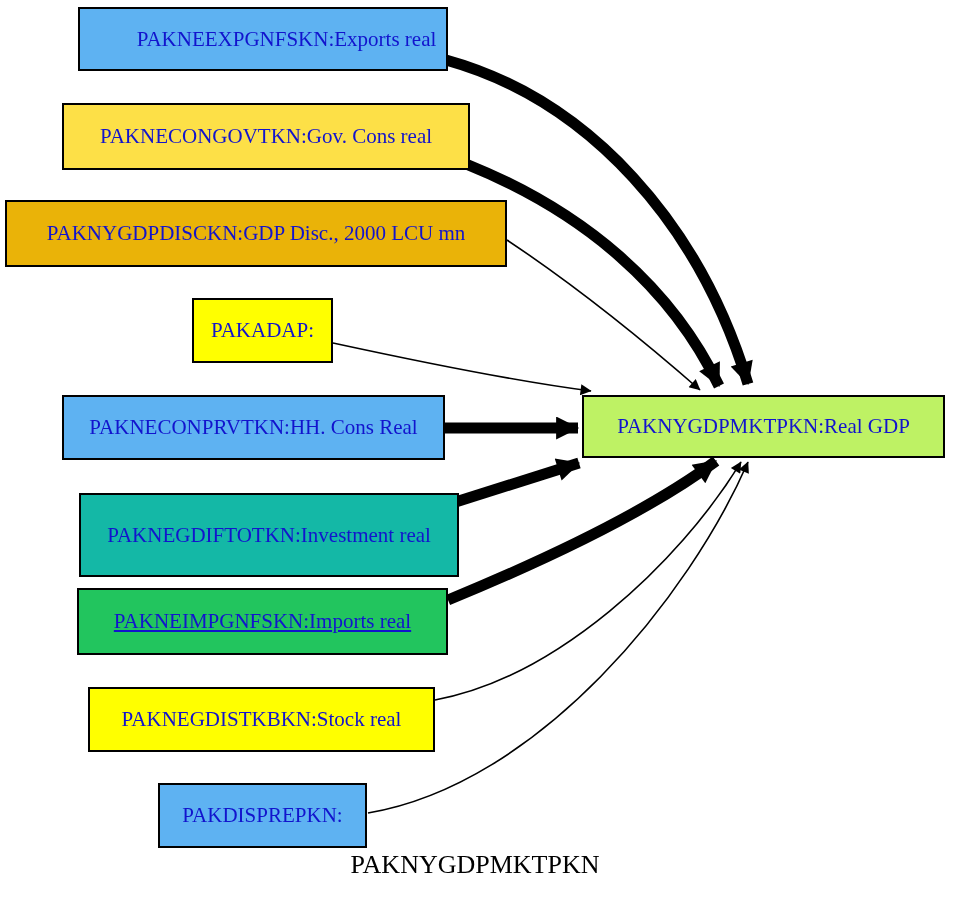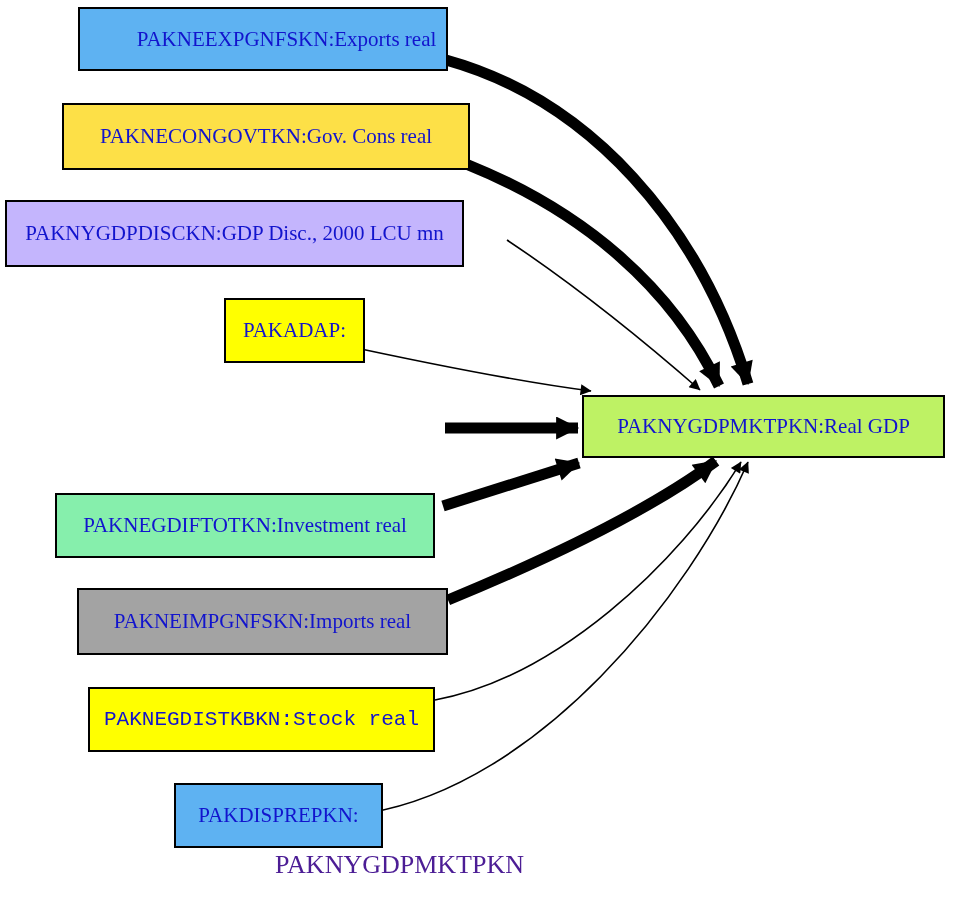--- a/index.html
+++ b/index.html
@@ -47,23 +47,23 @@
     fill: none;
     stroke: #000000;
     stroke-width: 1.6px;
   }
   #caption {
     position: absolute;
     z-index: 2;
     left: 275px;
     top: 850px;
     width: 400px;
-    text-align: left;
+    text-align: center;
     font-size: 26px;
-    color: #4c1d95;
+    color: #000000;
     white-space: nowrap;
   }
 </style>
 </head>
 <body>
 
 <div id="canvas">
 
   <svg id="edges" width="953" height="900" viewBox="0 0 953 900">
     <defs>
@@ -82,30 +82,31 @@
     <path class="edge-thick" d="M 443 506 L 579 463" marker-end="url(#arrow-big)"></path>
     <path class="edge-thick" d="M 448 600 C 550 558 650 510 716 461" marker-end="url(#arrow-big)"></path>
     <path class="edge-thin" d="M 435 700 C 555 678 678 565 741 462" marker-end="url(#arrow-small)"></path>
     <path class="edge-thin" d="M 368 813 C 540 784 690 595 748 462" marker-end="url(#arrow-small)"></path>
   </svg>
 
   <div class="node blue" style="left: 78px; top: 7px; width: 370px; height: 64px; background: rgb(94, 178, 242); padding-left: 47px;">PAKNEEXPGNFSKN:Exports real</div>
 
   <div class="node blue" style="left: 62px; top: 103px; width: 408px; height: 67px; background: #fde047;">PAKNECONGOVTKN:Gov. Cons real</div>
 
-  <div class="node yellow" style="left: 5px; top: 200px; width: 459px; height: 67px; background: #c4b5fd;">PAKNYGDPDISCKN:GDP Disc., 2000 LCU mn</div>
+  <div class="node yellow" style="left: 5px; top: 200px; width: 502px; height: 67px; background: #eab308;">PAKNYGDPDISCKN:GDP Disc., 2000 LCU mn</div>
 
-  <div class="node yellow" style="left: 192px; top: 298px; width: 141px; height: 65px; background: rgb(255, 255, 0); margin-left: 32px;">PAKADAP:</div>
+  <div class="node yellow" style="left: 192px; top: 298px; width: 141px; height: 65px; background: rgb(255, 255, 0);">PAKADAP:</div>
 
+  <div class="node blue" style="left: 62px; top: 395px; width: 383px; height: 65px; background: rgb(94, 178, 242);">PAKNECONPRVTKN:HH. Cons Real</div>
 
-  <div class="node blue" style="left: 55px; top: 493px; width: 380px; height: 65px; background: #86efac;">PAKNEGDIFTOTKN:Investment real</div>
+  <div class="node blue" style="left: 79px; top: 493px; width: 380px; height: 84px; background: #14b8a6;">PAKNEGDIFTOTKN:Investment real</div>
 
-  <div class="node blue" style="left: 77px; top: 588px; width: 371px; height: 67px; background: #a3a3a3;">PAKNEIMPGNFSKN:Imports real</div>
+  <div class="node blue" style="left: 77px; top: 588px; width: 371px; height: 67px; background: #22c55e; text-decoration: underline;">PAKNEIMPGNFSKN:Imports real</div>
 
-  <div class="node yellow" style="left: 88px; top: 687px; width: 347px; height: 65px; background: rgb(255, 255, 0); font-family: Liberation Mono, monospace;">PAKNEGDISTKBKN:Stock real</div>
+  <div class="node yellow" style="left: 88px; top: 687px; width: 347px; height: 65px; background: rgb(255, 255, 0);">PAKNEGDISTKBKN:Stock real</div>
 
-  <div class="node blue" style="left: 174px; top: 783px; width: 209px; height: 65px; background: rgb(94, 178, 242);">PAKDISPREPKN:</div>
+  <div class="node blue" style="left: 158px; top: 783px; width: 209px; height: 65px; background: rgb(94, 178, 242);">PAKDISPREPKN:</div>
 
   <div class="node red" style="left: 582px; top: 395px; width: 363px; height: 63px; background: #bef264;">PAKNYGDPMKTPKN:Real GDP</div>
 
   <div id="caption">PAKNYGDPMKTPKN</div>
 
 </div>
 
 </body></html>

